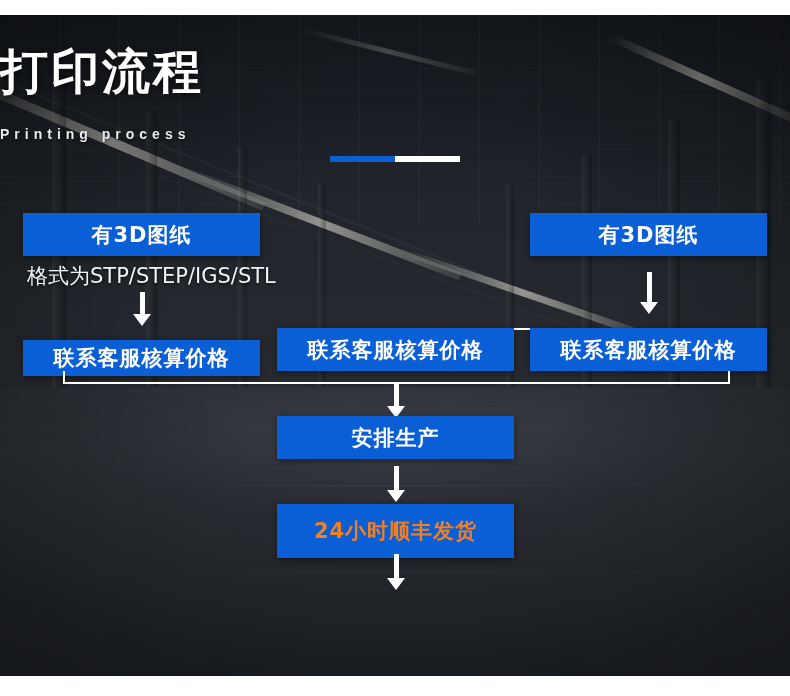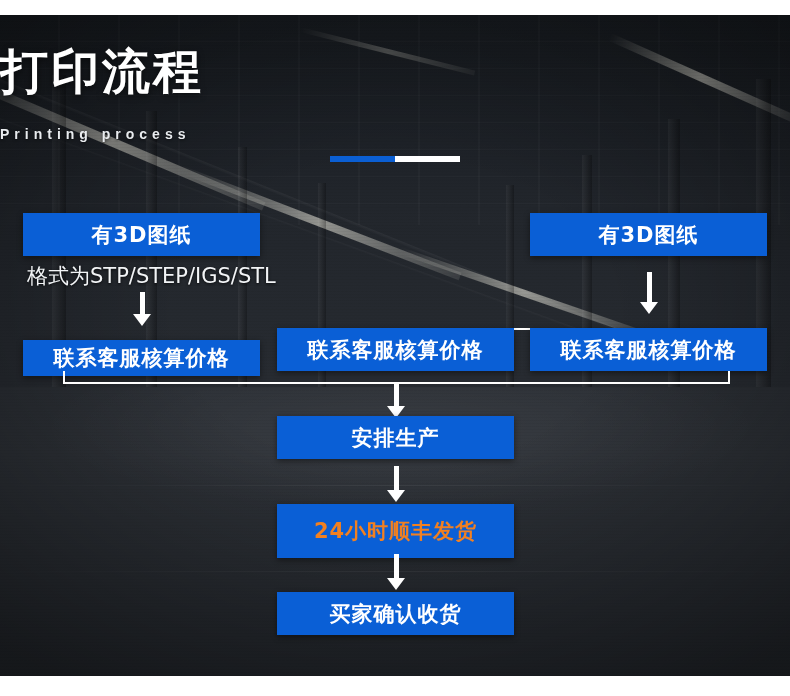--- a/index.html
+++ b/index.html
@@ -210,15 +210,14 @@
     <div class="head"></div>
   </div>
 
   <div class="box orange" style="left:277px;top:504px;width:237px;height:54px;">24小时顺丰发货</div>
 
   <div class="arrow" style="left:385px;top:554px;width:22px;height:36px;">
     <div class="shaft" style="height:24px;"></div>
     <div class="head"></div>
   </div>
 
-  <div class="box" style="left:277px;top:592px;width:237px;height:43px;">买家确认收货</div>
 
 </div>
 
 </body></html>

